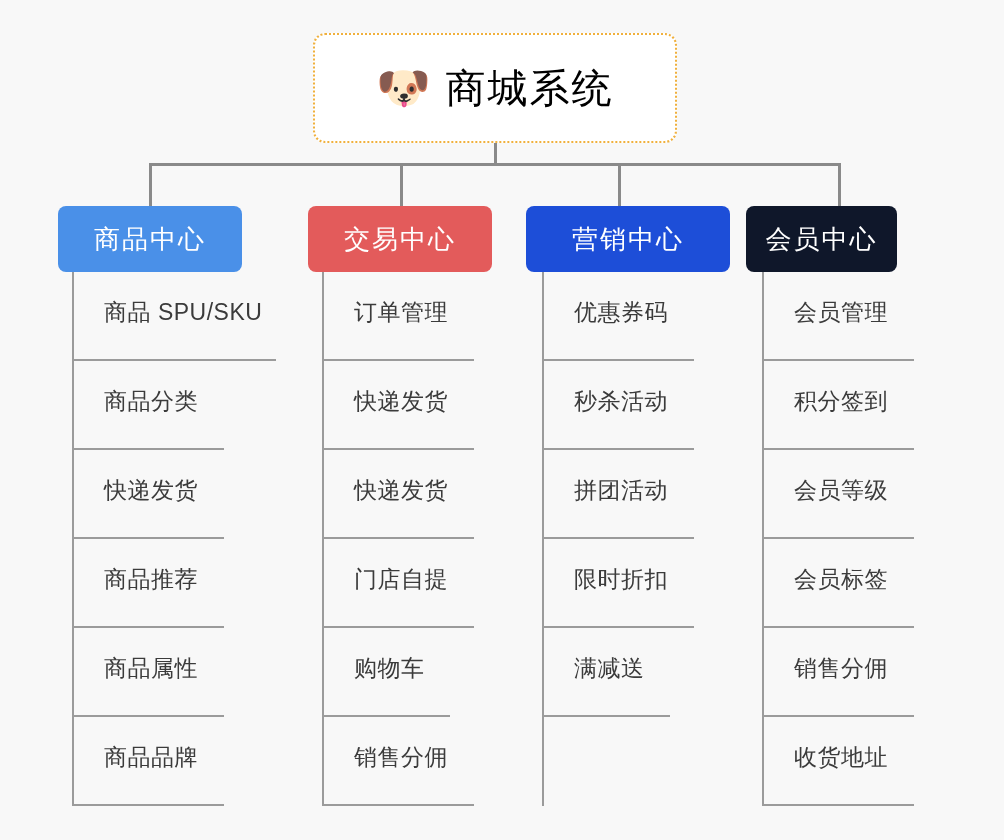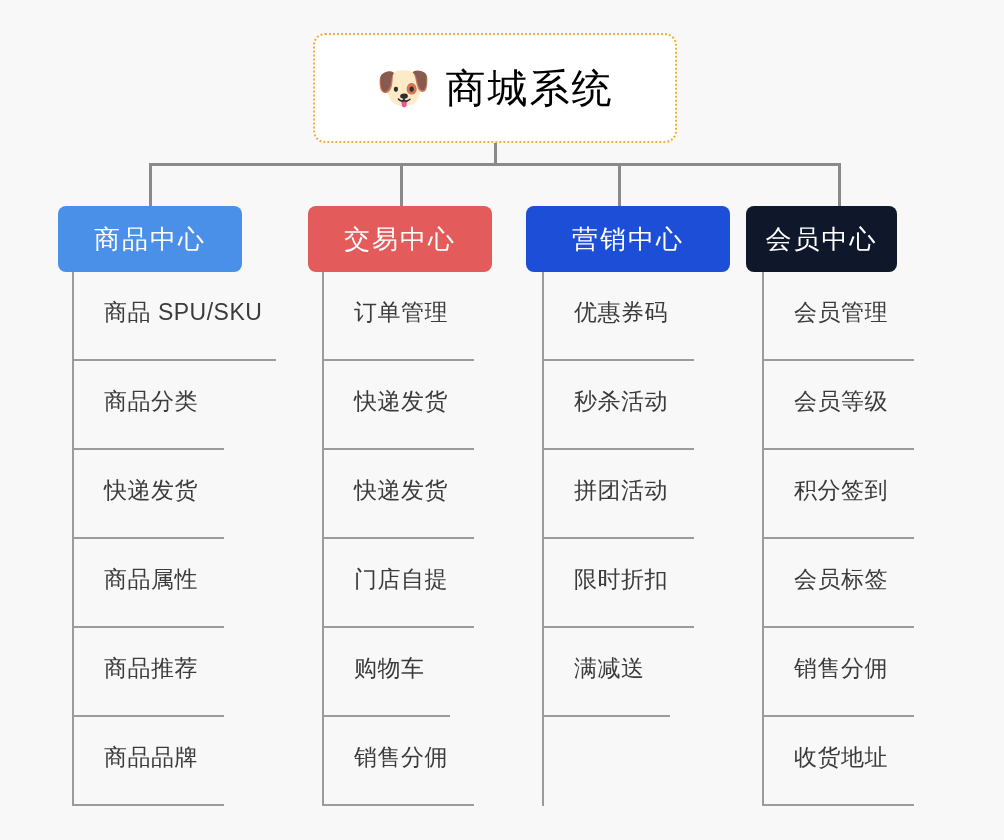--- a/index.html
+++ b/index.html
@@ -158,25 +158,25 @@
     <div class="leaf-item">
       <div class="leaf-underline" style="width:152px;"></div>
       <span class="leaf-label">商品分类</span>
     </div>
     <div class="leaf-item">
       <div class="leaf-underline" style="width:152px;"></div>
       <span class="leaf-label">快递发货</span>
     </div>
     <div class="leaf-item">
       <div class="leaf-underline" style="width:152px;"></div>
+      <span class="leaf-label">商品推荐</span>
+    </div>
+    <div class="leaf-item">
+      <div class="leaf-underline" style="width:152px;"></div>
       <span class="leaf-label">商品属性</span>
-    </div>
-    <div class="leaf-item">
-      <div class="leaf-underline" style="width:152px;"></div>
-      <span class="leaf-label">商品推荐</span>
     </div>
     <div class="leaf-item">
       <div class="leaf-underline" style="width:152px;"></div>
       <span class="leaf-label">商品品牌</span>
     </div>
   </div>
 
   <div class="leaf-column" style="left:322px;">
     <div class="leaf-spine" style="height:534px;"></div>
 
@@ -233,28 +233,28 @@
 
   <div class="leaf-column" style="left:762px;">
     <div class="leaf-spine" style="height:534px;"></div>
 
     <div class="leaf-item">
       <div class="leaf-underline" style="width:152px;"></div>
       <span class="leaf-label">会员管理</span>
     </div>
     <div class="leaf-item">
       <div class="leaf-underline" style="width:152px;"></div>
+      <span class="leaf-label">积分签到</span>
+    </div>
+    <div class="leaf-item">
+      <div class="leaf-underline" style="width:152px;"></div>
       <span class="leaf-label">会员等级</span>
     </div>
     <div class="leaf-item">
       <div class="leaf-underline" style="width:152px;"></div>
-      <span class="leaf-label">积分签到</span>
-    </div>
-    <div class="leaf-item">
-      <div class="leaf-underline" style="width:152px;"></div>
       <span class="leaf-label">会员标签</span>
     </div>
     <div class="leaf-item">
       <div class="leaf-underline" style="width:152px;"></div>
       <span class="leaf-label">销售分佣</span>
     </div>
     <div class="leaf-item">
       <div class="leaf-underline" style="width:152px;"></div>
       <span class="leaf-label">收货地址</span>
     </div>

